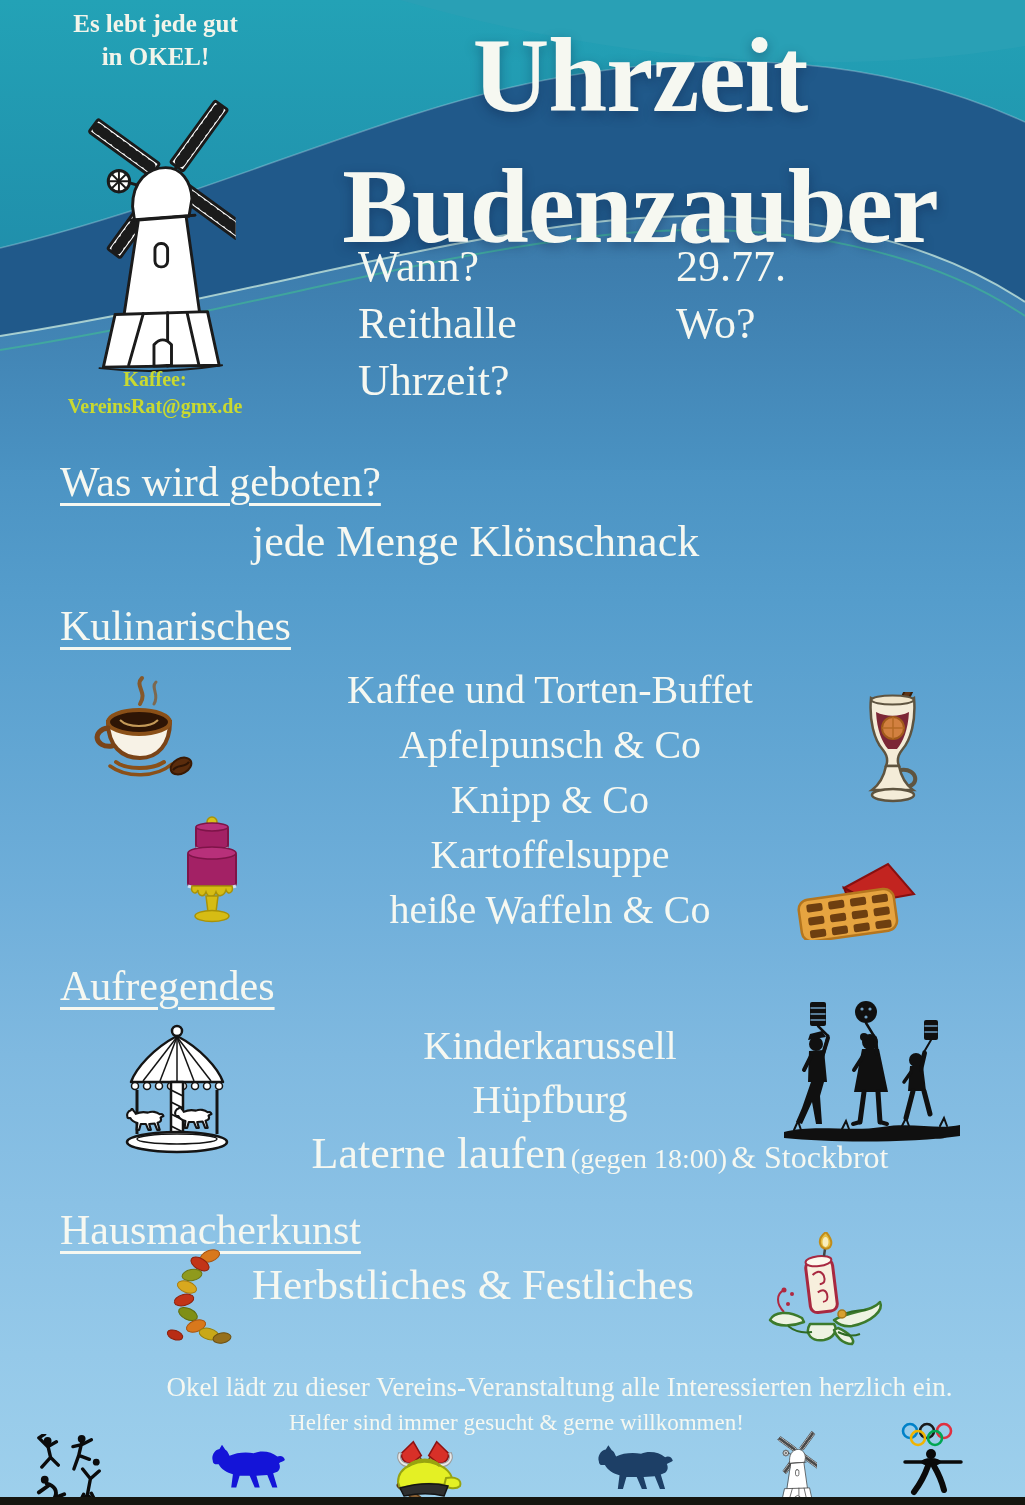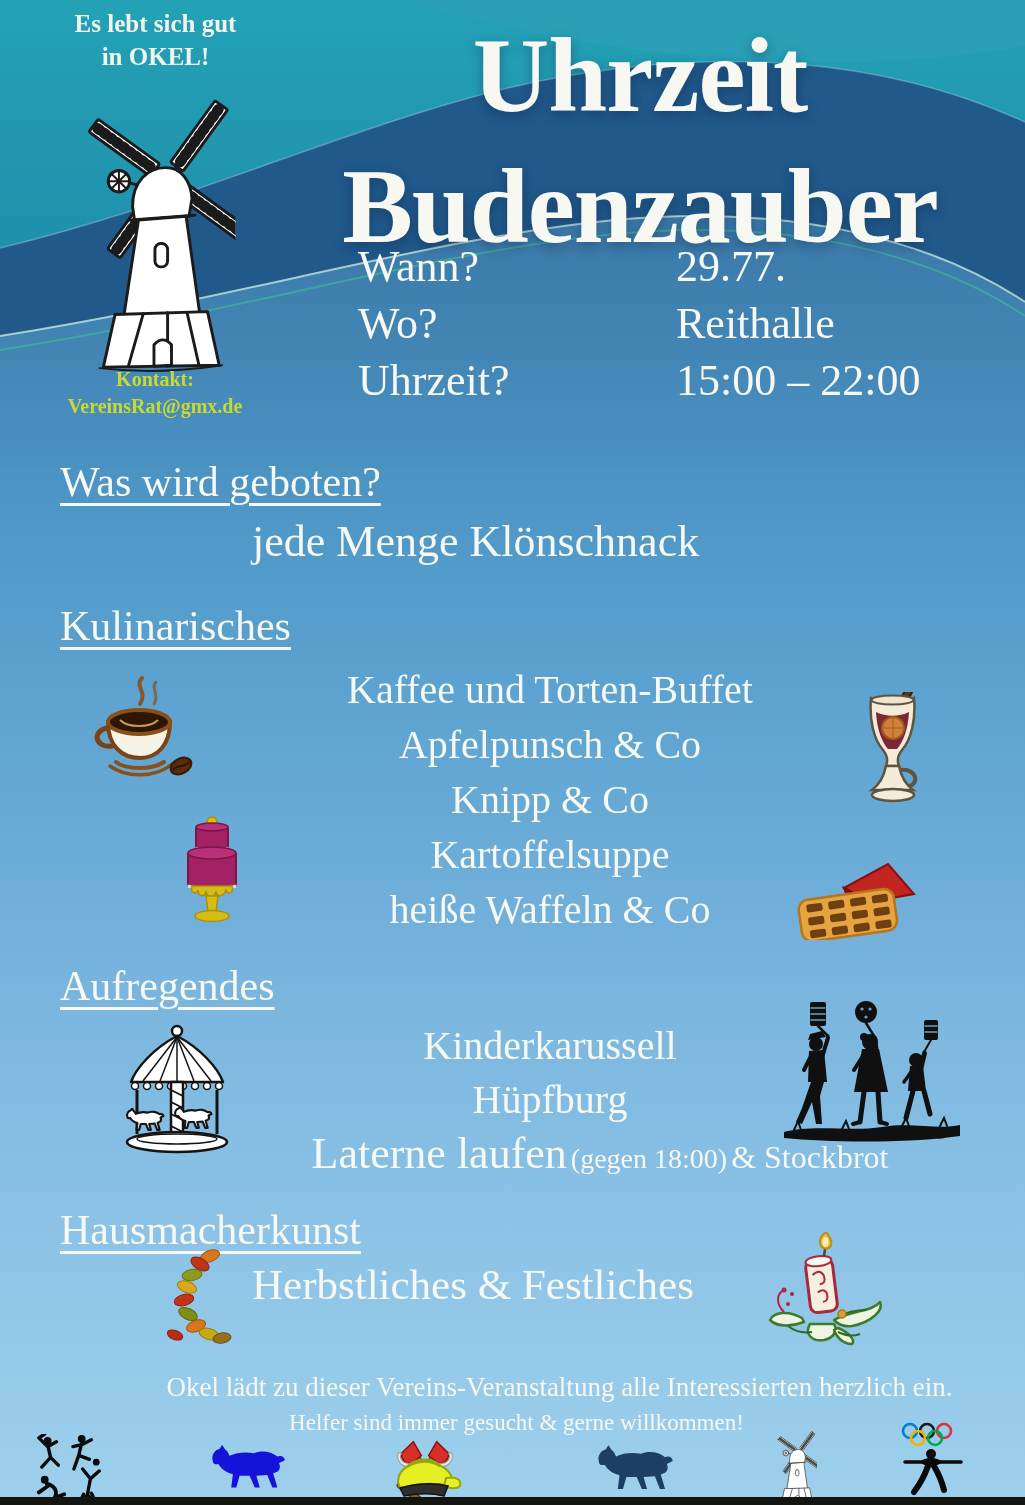--- a/index.html
+++ b/index.html
@@ -92,52 +92,51 @@
     <rect x="0" y="0" width="1025" height="470" fill="url(#tealG)"></rect>
     <path d="M400,0 C600,58 820,80 1025,46 L1025,0 Z" fill="#2aa0b5" opacity="0.9"></path>
     <path d="M0,470 L0,248 C200,200 380,112 545,80 C720,46 885,58 1025,122 L1025,470 Z" fill="#20598a"></path>
     <path d="M0,248 C200,200 380,112 545,80 C720,46 885,58 1025,122" stroke="#bfe6ee" stroke-width="1.5" fill="none" opacity="0.35"></path>
     <path d="M0,470 L0,336 C240,298 430,238 615,220 C795,203 935,242 1025,302 L1025,470 Z" fill="url(#bodyG)"></path>
     <path d="M0,336 C240,298 430,238 615,220 C795,203 935,242 1025,302" stroke="#cdeee0" stroke-width="2" fill="none" opacity="0.75"></path>
     <path d="M0,350 C240,312 430,252 615,234 C795,217 935,256 1025,316" stroke="#3fca8c" stroke-width="2" fill="none" opacity="0.5"></path>
   </svg>
 
   <div class="abs tagline center" style="left:28px;top:8px;width:255px;">
-    <div>Es lebt sich gut</div>
+    <div>Es lebt jede gut</div>
     <div>in OKEL!</div>
   </div>
 
   <div class="abs" style="left:68px;top:80px;width:170px;height:292px;color:#1b1b1b">
     <svg class="svgicon" viewBox="0 0 170 300">
         <use href="#sym-windmill"></use>
       </svg>
   </div>
 
   <div class="abs kontakt center" style="left:20px;top:366px;width:270px;">
-    <div>Kontakt:</div>
+    <div>Kaffee:</div>
     <div>VereinsRat@gmx.de</div>
   </div>
 
   <div class="abs title center" style="left:285px;top:10px;width:710px;">
     <div>Uhrzeit</div>
     <div>Budenzauber</div>
   </div>
 
   <div class="abs" style="left:358px;top:238px;">
     <div class="info-row">
       <span>Wann?</span>
       <span>29.77.</span>
     </div>
     <div class="info-row">
+      <span>Reithalle</span>
       <span>Wo?</span>
-      <span>Reithalle</span>
     </div>
     <div class="info-row">
       <span>Uhrzeit?</span>
-      <span>15:00 – 22:00</span>
     </div>
   </div>
 
   <div class="abs item" style="left:252px;top:516px;font-size:44px;">jede Menge Klönschnack</div>
   <div class="abs heading" style="left:60px;top:458px;">Was wird geboten?</div>
 
   <div class="abs heading" style="left:60px;top:602px;">Kulinarisches</div>
   <div class="abs center" style="left:230px;top:662px;width:640px;line-height:55px;">
     <div class="item">Kaffee und Torten-Buffet</div>
     <div class="item">Apfelpunsch &amp; Co</div>

